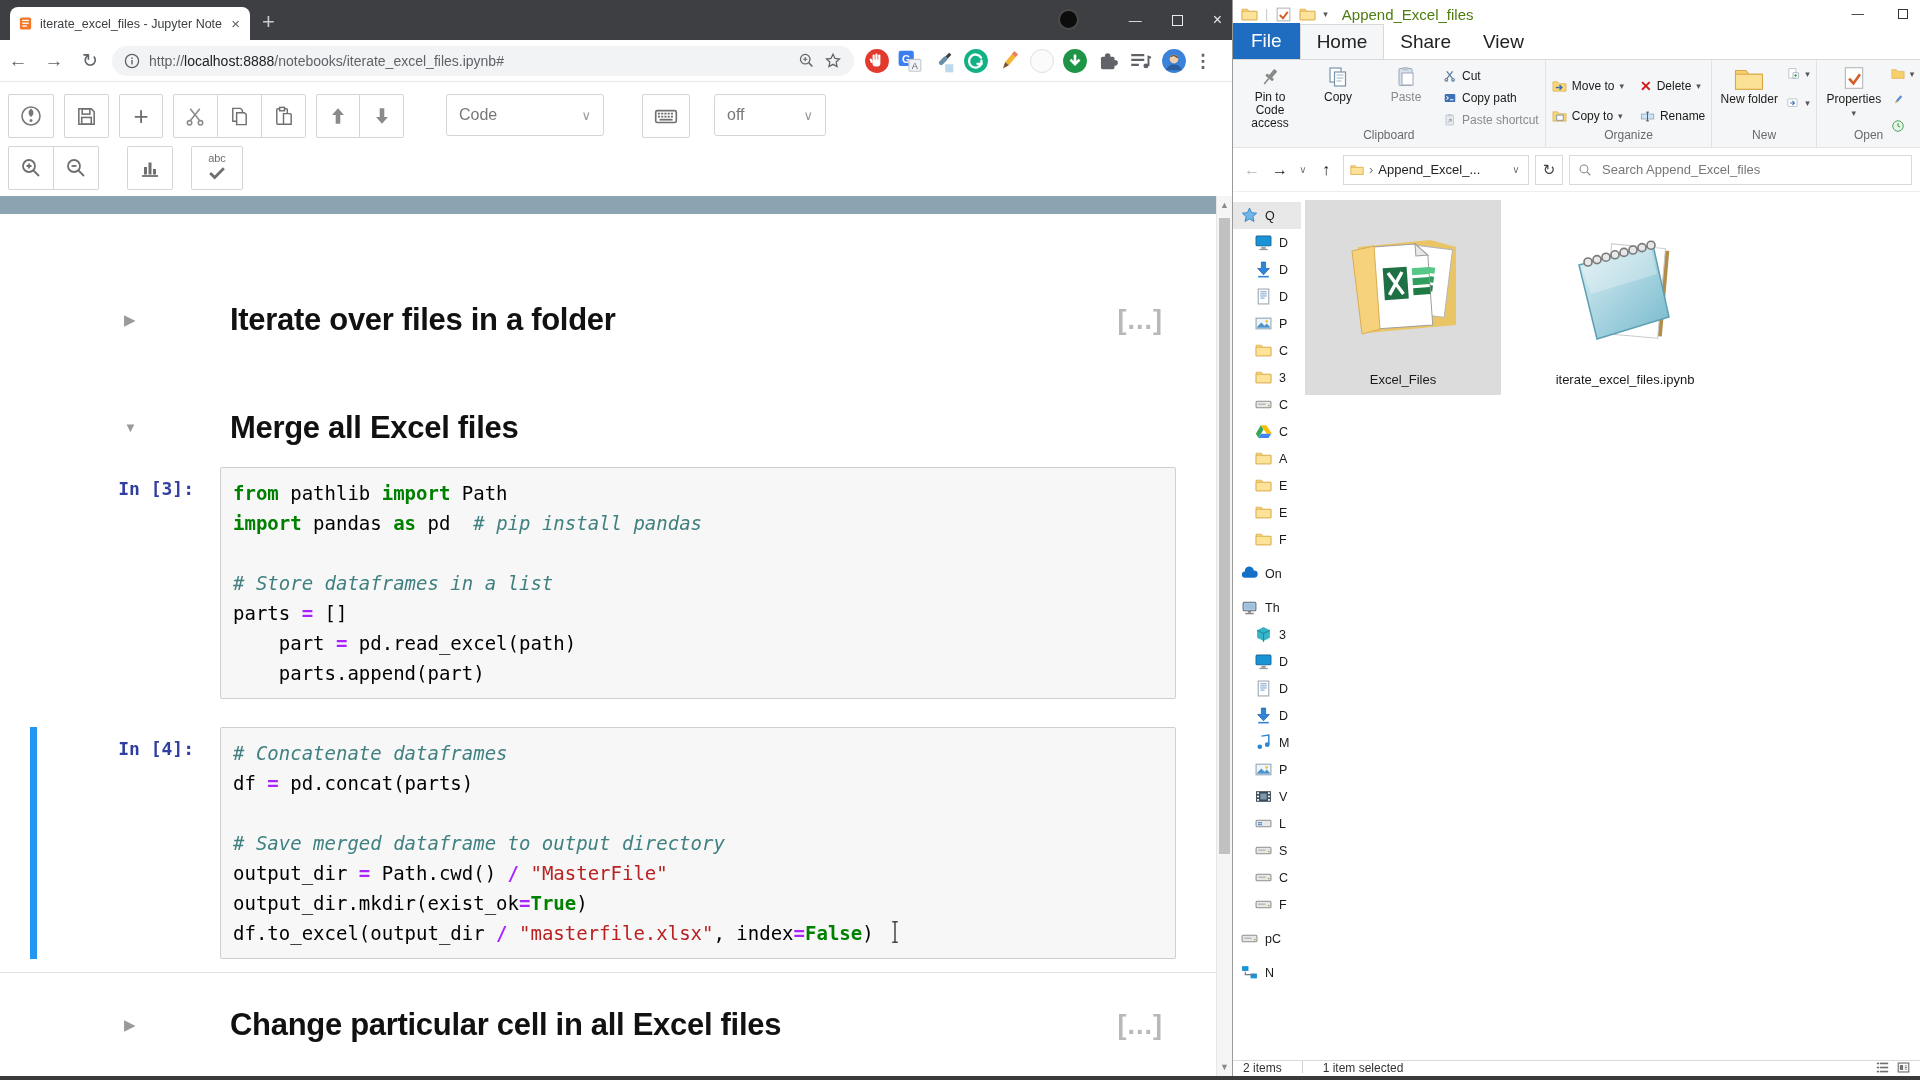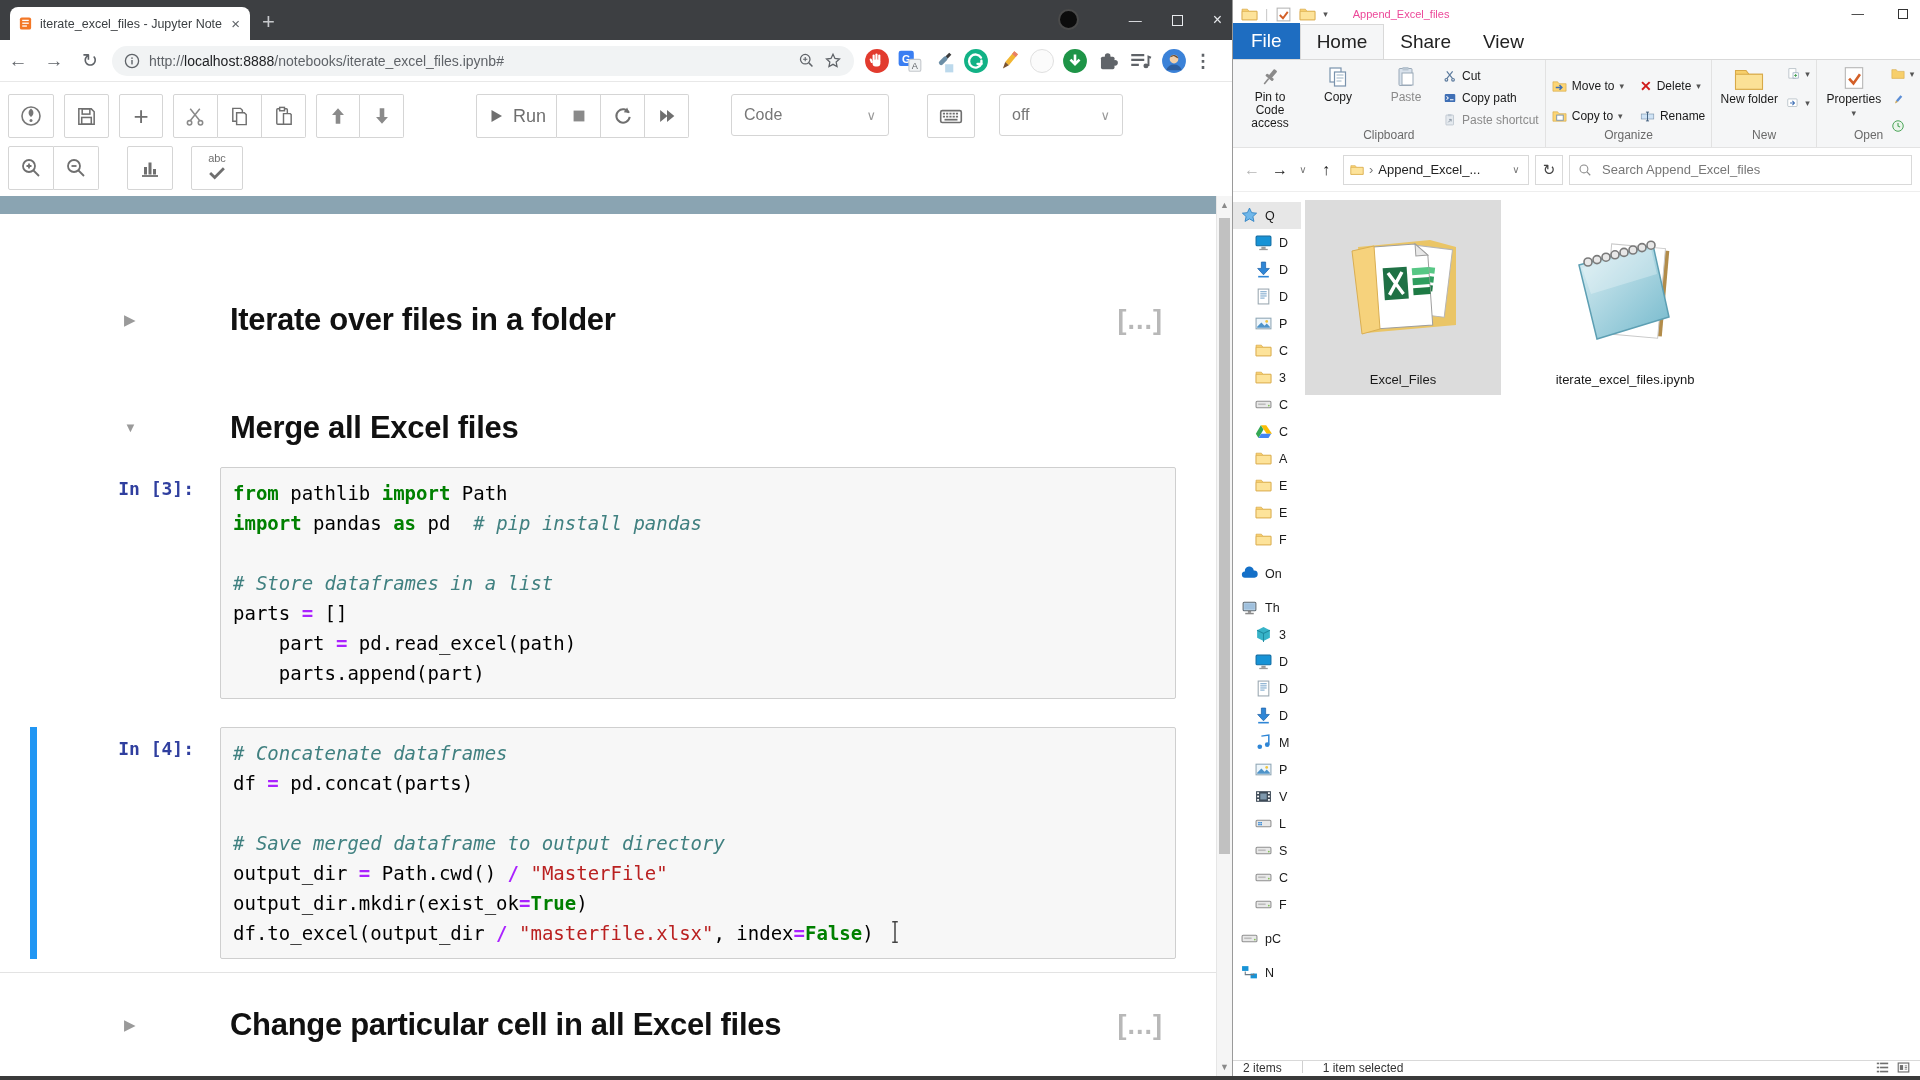--- a/index.html
+++ b/index.html
@@ -45,21 +45,21 @@
         display:flex;align-items:center;justify-content:center;color:#6f6f6f;padding:0 10px;gap:8px;}
   .jgroup{display:flex;}
   .jgroup .jbtn{border-radius:0;border-left-width:0;}
   .jgroup .jbtn:first-child{border-radius:2px 0 0 2px;border-left-width:1px;}
   .jgroup .jbtn:last-child{border-radius:0 2px 2px 0;}
   .mlg{margin-left:10px;}
   .run-label{font-size:18px;color:#6f6f6f;}
   .jselect{height:42px;border:1px solid #d5d5d5;border-radius:3px;display:flex;align-items:center;
            justify-content:space-between;padding:0 12px;color:#777;font-size:16px;background:#fff;}
   .jsel-code{width:158px;margin-left:42px;}
-  .jsel-off{width:124px;margin-left:24px;}
+  .jsel-off{width:112px;margin-left:24px;}
   .chev{color:#999;font-size:13px;}
   .abc-txt{font-size:11px;color:#6f6f6f;position:absolute;top:5px;left:50%;transform:translateX(-50%);}
   .jbtn.rel{position:relative;}
 
   .teal-strip{height:18px;background:#8aa4b2;width:1216px;}
 
   
   .nb-content{position:relative;width:1216px;background:#fff;padding-left:36px;}
   .nb-scrollbar{position:absolute;right:0;top:196px;bottom:0;width:16px;background:#f5f5f5;
                 border-left:1px solid #e6e6e6;}
@@ -90,21 +90,21 @@
   .ibeam{margin-left:16px;vertical-align:-4px;}
   .nb-divider{height:1px;background:#e3e3e3;margin:13px 36px 0 -36px;width:1216px;}
 
   .sp78{height:78px;} .sp53{height:53px;} .sp12{height:12px;} .sp28{height:28px;} .sp24{height:24px;}
 
   
   .explorer{position:absolute;left:1232px;top:0;width:688px;height:1080px;background:#fff;
             border-left:1px solid #9a9a9a;font-size:12.5px;color:#333;}
   .ex-title{height:28px;display:flex;align-items:center;padding:0 8px;gap:7px;background:#fff;}
   .qat-sep{color:#c9c9c9;}
-  .ex-title-text{margin-left:18px;font-size:11px;color:#ec4899;flex:1;white-space:nowrap;overflow:hidden;}
+  .ex-title-text{margin-left:7px;font-size:15px;color:#4d7c0f;flex:1;white-space:nowrap;overflow:hidden;}
   .ex-win{display:flex;gap:34px;color:#333;margin-right:4px;align-items:center;}
   .exmax{width:10px;height:10px;border:1.3px solid #333;display:inline-block;}
 
   .ex-tabs{height:32px;display:flex;align-items:flex-end;background:#fff;border-bottom:1px solid #d9d9d9;}
   .ex-tab{padding:6px 16px;font-size:19px;color:#222;}
   .ex-tab.file{background:#1e6dc1;color:#fff;padding:7px 18px;}
   .ex-tab.sel{background:#f5f6f7;border:1px solid #d9d9d9;border-bottom:none;}
 
   .ribbon{height:88px;background:#f5f6f7;border-bottom:1px solid #e3e3e3;display:flex;}
   .rgroup{display:flex;flex-direction:column;padding:2px 6px 0 6px;}
@@ -336,44 +336,20 @@
         </div>
         <div class="jgroup mlg">
           <button class="jbtn">
             <svg width="22" height="22" viewBox="0 0 24 24">
                 <path d="M12 3.5l6.5 7.5h-4v9.5h-5V11h-4z" fill="#8a8a8a"></path>
               </svg>
           </button>
           <button class="jbtn">
             <svg width="22" height="22" viewBox="0 0 24 24">
                 <path d="M12 20.5L5.5 13h4V3.5h5V13h4z" fill="#8a8a8a"></path>
-              </svg>
-          </button>
-        </div>
-        <div class="jgroup" style="margin-left:72px;">
-          <button class="jbtn">
-            <svg width="18" height="18" viewBox="0 0 24 24">
-                <path d="M6 4l14 8-14 8z" fill="#6f6f6f"></path>
-              </svg>
-            <span class="run-label">Run</span>
-          </button>
-          <button class="jbtn">
-            <svg width="20" height="20" viewBox="0 0 24 24">
-                <rect x="5.5" y="5.5" width="13" height="13" fill="#8a8a8a"></rect>
-              </svg>
-          </button>
-          <button class="jbtn">
-            <svg width="22" height="22" viewBox="0 0 24 24">
-                <path d="M18.5 8.5A7.3 7.3 0 1 0 19.3 13" fill="none" stroke="#6f6f6f" stroke-width="2.2"></path>
-                <path d="M16.5 2.8l2.4 6-6-1z" fill="#6f6f6f"></path>
-              </svg>
-          </button>
-          <button class="jbtn">
-            <svg width="22" height="22" viewBox="0 0 24 24">
-                <path d="M4.5 5.5l8 6.5-8 6.5zM12 5.5l8 6.5-8 6.5z" fill="#6f6f6f"></path>
               </svg>
           </button>
         </div>
         <div class="jselect jsel-code">
           <span>Code</span>
           <span class="chev">∨</span>
         </div>
         <button class="jbtn" style="margin-left:38px;width:48px;">
           <svg width="26" height="26" viewBox="0 0 24 24">
               <rect x="2.5" y="7" width="19" height="11" rx="1.5" fill="none" stroke="#6f6f6f" stroke-width="1.5"></rect>

